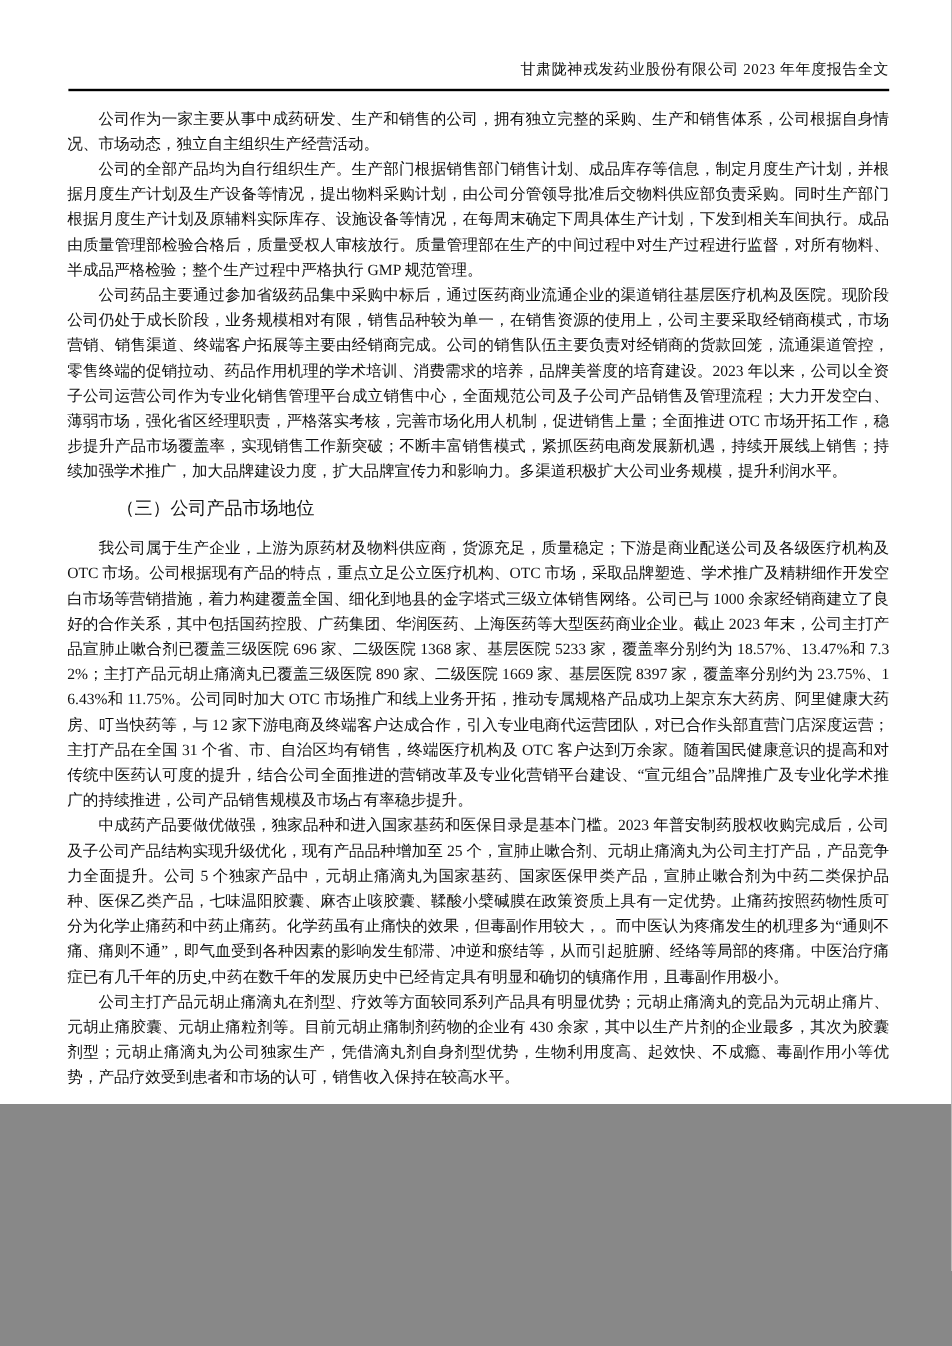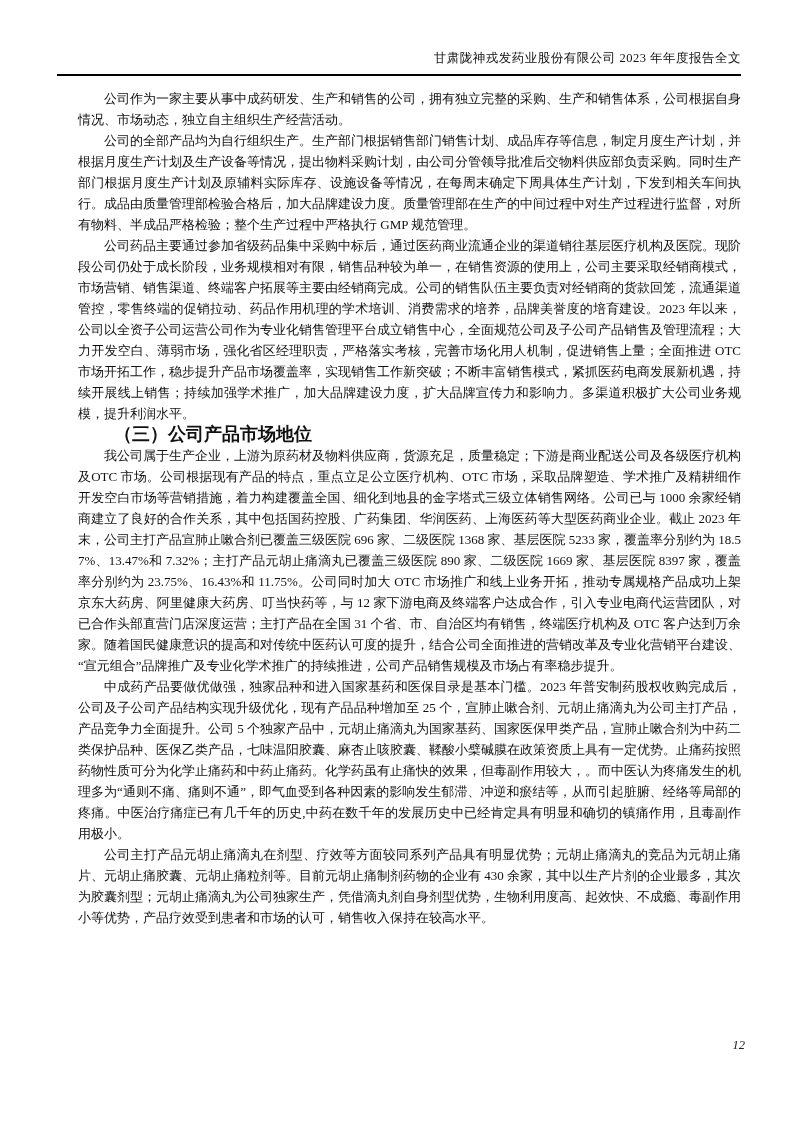--- a/index.html
+++ b/index.html
@@ -1,19 +1,19 @@
 <!DOCTYPE html>
 <html lang="zh"><head>
 <meta charset="utf-8">
 <style>
   html, body { margin: 0; padding: 0; background: #888; }
   .page {
     position: relative;
     width: 793px;
-    height: 1122px;
+    height: 920px;
     margin: 0 auto;
     background: #ffffff;
     font-family: "Liberation Serif", "DejaVu Serif", serif;
     color: #1a1a1a;
     box-sizing: border-box;
     overflow: hidden;
   }
   .running-header {
     position: absolute;
     top: 50px;
@@ -28,37 +28,37 @@
     position: absolute;
     top: 74px;
     left: 57px;
     right: 52px;
     height: 2px;
     background: #000;
   }
   .content {
     position: absolute;
     top: 88px;
-    left: 78px;
+    left: 56px;
     right: 52px;
     text-align: justify;
     font-size: 13px;
     line-height: 21px;
     color: #111;
   }
   .content p {
     margin: 0;
     text-indent: 2em;
     word-break: break-all;
   }
   .content h2 {
-    margin: 0;
-    font-size: 18px;
+    margin: 11px;
+    font-size: 15px;
     line-height: 21px;
-    font-weight: bold;
+    font-weight: normal;
     text-indent: 2em;
   }
   .page-number {
     position: absolute;
     right: 48px;
     top: 1038px;
     font-size: 12.5px;
     color: #222;
     font-style: italic;
   }
@@ -67,21 +67,21 @@
 <body>
 
 <div class="page">
 
   <div class="running-header">甘肃陇神戎发药业股份有限公司 2023 年年度报告全文</div>
 
   <div class="header-rule"></div>
 
   <div class="content">
     <p>公司作为一家主要从事中成药研发、生产和销售的公司，拥有独立完整的采购、生产和销售体系，公司根据自身情况、市场动态，独立自主组织生产经营活动。</p>
-    <p>公司的全部产品均为自行组织生产。生产部门根据销售部门销售计划、成品库存等信息，制定月度生产计划，并根据月度生产计划及生产设备等情况，提出物料采购计划，由公司分管领导批准后交物料供应部负责采购。同时生产部门根据月度生产计划及原辅料实际库存、设施设备等情况，在每周末确定下周具体生产计划，下发到相关车间执行。成品由质量管理部检验合格后，加大品牌建设力度。质量管理部在生产的中间过程中对生产过程进行监督，对所有物料、半成品严格检验；整个生产过程中严格执行 GMP 规范管理。</p>
+    <p>公司的全部产品均为自行组织生产。生产部门根据销售部门销售计划、成品库存等信息，制定月度生产计划，并根据月度生产计划及生产设备等情况，提出物料采购计划，由公司分管领导批准后交物料供应部负责采购。同时生产部门根据月度生产计划及原辅料实际库存、设施设备等情况，在每周末确定下周具体生产计划，下发到相关车间执行。成品由质量管理部检验合格后，质量受权人审核放行。质量管理部在生产的中间过程中对生产过程进行监督，对所有物料、半成品严格检验；整个生产过程中严格执行 GMP 规范管理。</p>
     <p>公司药品主要通过参加省级药品集中采购中标后，通过医药商业流通企业的渠道销往基层医疗机构及医院。现阶段公司仍处于成长阶段，业务规模相对有限，销售品种较为单一，在销售资源的使用上，公司主要采取经销商模式，市场营销、销售渠道、终端客户拓展等主要由经销商完成。公司的销售队伍主要负责对经销商的货款回笼，流通渠道管控，零售终端的促销拉动、药品作用机理的学术培训、消费需求的培养，品牌美誉度的培育建设。2023 年以来，公司以全资子公司运营公司作为专业化销售管理平台成立销售中心，全面规范公司及子公司产品销售及管理流程；大力开发空白、薄弱市场，强化省区经理职责，严格落实考核，完善市场化用人机制，促进销售上量；全面推进 OTC 市场开拓工作，稳步提升产品市场覆盖率，实现销售工作新突破；不断丰富销售模式，紧抓医药电商发展新机遇，持续开展线上销售；持续加强学术推广，加大品牌建设力度，扩大品牌宣传力和影响力。多渠道积极扩大公司业务规模，提升利润水平。</p>
     <h2>（三）公司产品市场地位</h2>
     <p>我公司属于生产企业，上游为原药材及物料供应商，货源充足，质量稳定；下游是商业配送公司及各级医疗机构及OTC 市场。公司根据现有产品的特点，重点立足公立医疗机构、OTC 市场，采取品牌塑造、学术推广及精耕细作开发空白市场等营销措施，着力构建覆盖全国、细化到地县的金字塔式三级立体销售网络。公司已与 1000 余家经销商建立了良好的合作关系，其中包括国药控股、广药集团、华润医药、上海医药等大型医药商业企业。截止 2023 年末，公司主打产品宣肺止嗽合剂已覆盖三级医院 696 家、二级医院 1368 家、基层医院 5233 家，覆盖率分别约为 18.57%、13.47%和 7.32%；主打产品元胡止痛滴丸已覆盖三级医院 890 家、二级医院 1669 家、基层医院 8397 家，覆盖率分别约为 23.75%、16.43%和 11.75%。公司同时加大 OTC 市场推广和线上业务开拓，推动专属规格产品成功上架京东大药房、阿里健康大药房、叮当快药等，与 12 家下游电商及终端客户达成合作，引入专业电商代运营团队，对已合作头部直营门店深度运营；主打产品在全国 31 个省、市、自治区均有销售，终端医疗机构及 OTC 客户达到万余家。随着国民健康意识的提高和对传统中医药认可度的提升，结合公司全面推进的营销改革及专业化营销平台建设、“宣元组合”品牌推广及专业化学术推广的持续推进，公司产品销售规模及市场占有率稳步提升。</p>
     <p>中成药产品要做优做强，独家品种和进入国家基药和医保目录是基本门槛。2023 年普安制药股权收购完成后，公司及子公司产品结构实现升级优化，现有产品品种增加至 25 个，宣肺止嗽合剂、元胡止痛滴丸为公司主打产品，产品竞争力全面提升。公司 5 个独家产品中，元胡止痛滴丸为国家基药、国家医保甲类产品，宣肺止嗽合剂为中药二类保护品种、医保乙类产品，七味温阳胶囊、麻杏止咳胶囊、鞣酸小檗碱膜在政策资质上具有一定优势。止痛药按照药物性质可分为化学止痛药和中药止痛药。化学药虽有止痛快的效果，但毒副作用较大，。而中医认为疼痛发生的机理多为“通则不痛、痛则不通”，即气血受到各种因素的影响发生郁滞、冲逆和瘀结等，从而引起脏腑、经络等局部的疼痛。中医治疗痛症已有几千年的历史,中药在数千年的发展历史中已经肯定具有明显和确切的镇痛作用，且毒副作用极小。</p>
     <p>公司主打产品元胡止痛滴丸在剂型、疗效等方面较同系列产品具有明显优势；元胡止痛滴丸的竞品为元胡止痛片、元胡止痛胶囊、元胡止痛粒剂等。目前元胡止痛制剂药物的企业有 430 余家，其中以生产片剂的企业最多，其次为胶囊剂型；元胡止痛滴丸为公司独家生产，凭借滴丸剂自身剂型优势，生物利用度高、起效快、不成瘾、毒副作用小等优势，产品疗效受到患者和市场的认可，销售收入保持在较高水平。</p>
   </div>
 
   <div class="page-number">12</div>
 
 </div>

